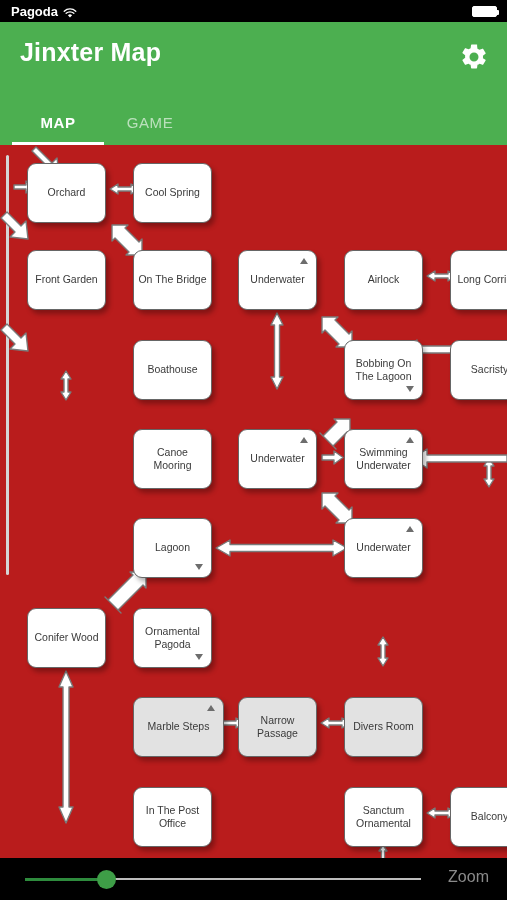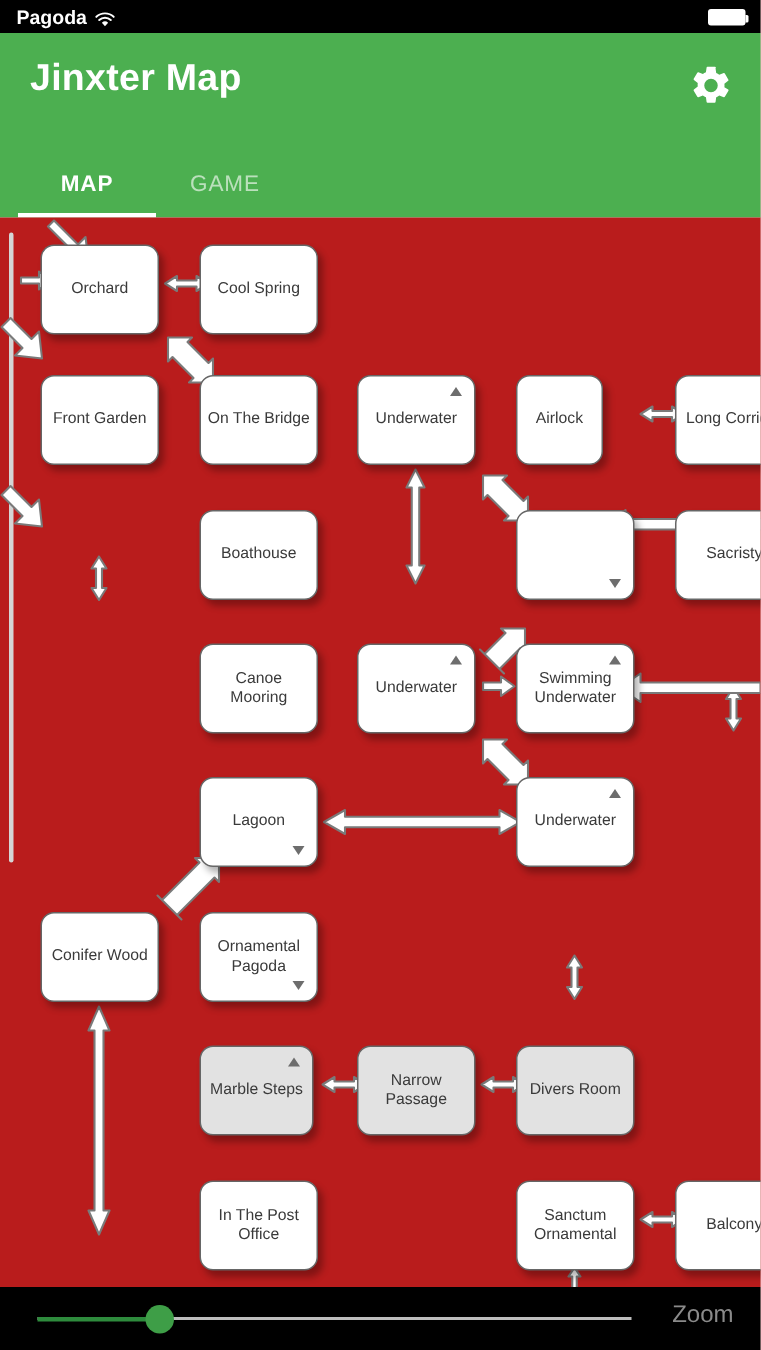--- a/index.html
+++ b/index.html
@@ -242,30 +242,31 @@
       <div class="node" style="left: 27px; top: 105px; width: 79px; height: 60px;">
         <span class="lbl">Front Garden</span>
       </div>
       <div class="node" style="left: 133px; top: 105px; width: 79px; height: 60px;">
         <span class="lbl">On The Bridge</span>
       </div>
       <div class="node" style="left: 238px; top: 105px; width: 79px; height: 60px;">
         <span class="lbl">Underwater</span>
         <span class="tri-up"></span>
       </div>
-      <div class="node" style="left: 344px; top: 105px; width: 58px; height: 60px;">
+      <div class="node" style="left: 344px; top: 105px; width: 79px; height: 60px;">
         <span class="lbl">Airlock</span>
       </div>
       <div class="node" style="left: 450px; top: 105px; width: 79px; height: 60px;">
         <span class="lbl">Long Corridor</span>
       </div>
       <div class="node" style="left: 133px; top: 195px; width: 79px; height: 60px;">
         <span class="lbl">Boathouse</span>
       </div>
       <div class="node" style="left: 344px; top: 195px; width: 79px; height: 60px;">
+        <span class="lbl">Bobbing On The Lagoon</span>
         <span class="tri-down"></span>
       </div>
       <div class="node" style="left: 450px; top: 195px; width: 79px; height: 60px;">
         <span class="lbl">Sacristy</span>
       </div>
       <div class="node" style="left: 133px; top: 284px; width: 79px; height: 60px;">
         <span class="lbl">Canoe Mooring</span>
       </div>
       <div class="node" style="left: 238px; top: 284px; width: 79px; height: 60px;">
         <span class="lbl">Underwater</span>
@@ -283,21 +284,21 @@
         <span class="lbl">Underwater</span>
         <span class="tri-up"></span>
       </div>
       <div class="node" style="left: 27px; top: 463px; width: 79px; height: 60px;">
         <span class="lbl">Conifer Wood</span>
       </div>
       <div class="node" style="left: 133px; top: 463px; width: 79px; height: 60px;">
         <span class="lbl">Ornamental Pagoda</span>
         <span class="tri-down"></span>
       </div>
-      <div class="node shaded" style="left: 133px; top: 552px; width: 76px; height: 60px;">
+      <div class="node shaded" style="left: 133px; top: 552px; width: 91px; height: 60px;">
         <span class="lbl">Marble Steps</span>
         <span class="tri-up"></span>
       </div>
       <div class="node shaded" style="left: 238px; top: 552px; width: 79px; height: 60px;">
         <span class="lbl">Narrow Passage</span>
       </div>
       <div class="node shaded" style="left: 344px; top: 552px; width: 79px; height: 60px;">
         <span class="lbl">Divers Room</span>
       </div>
       <div class="node" style="left: 133px; top: 642px; width: 79px; height: 60px;">

